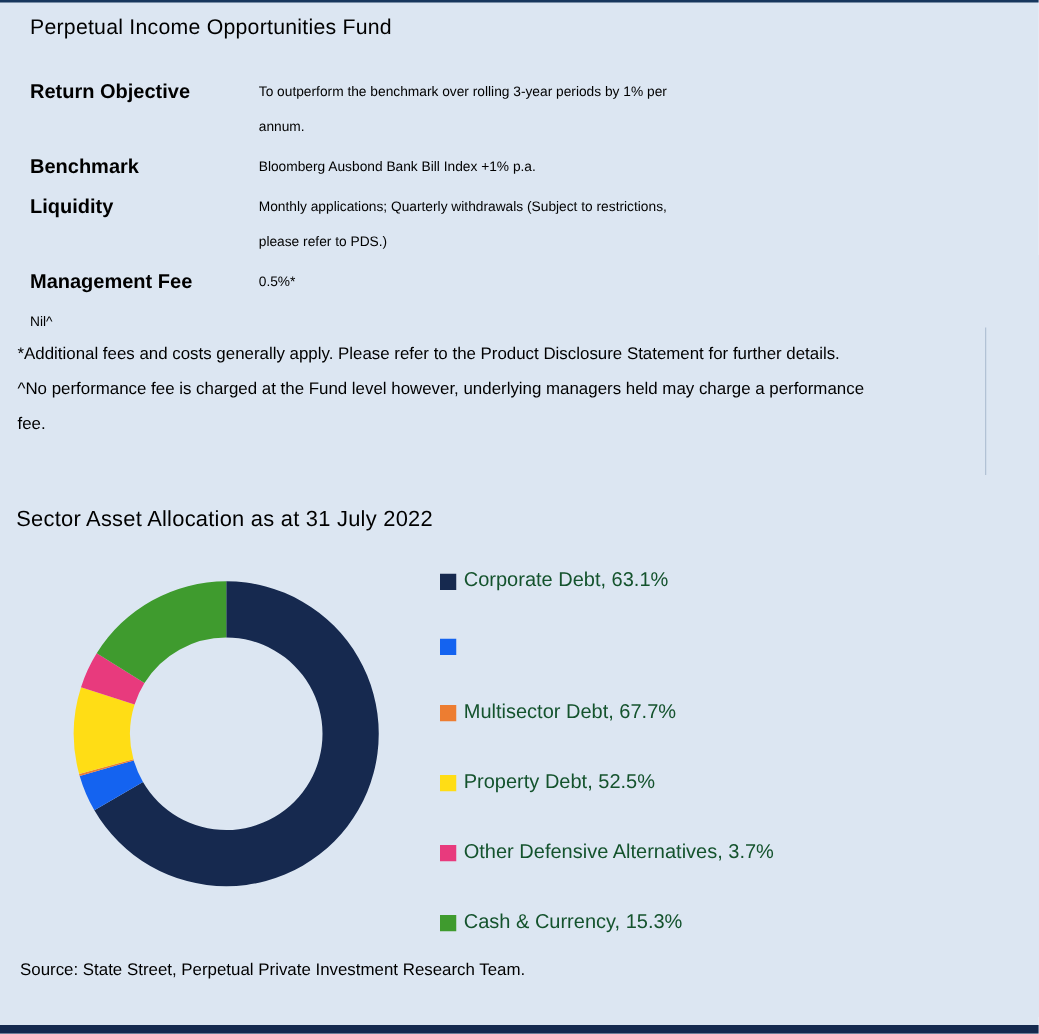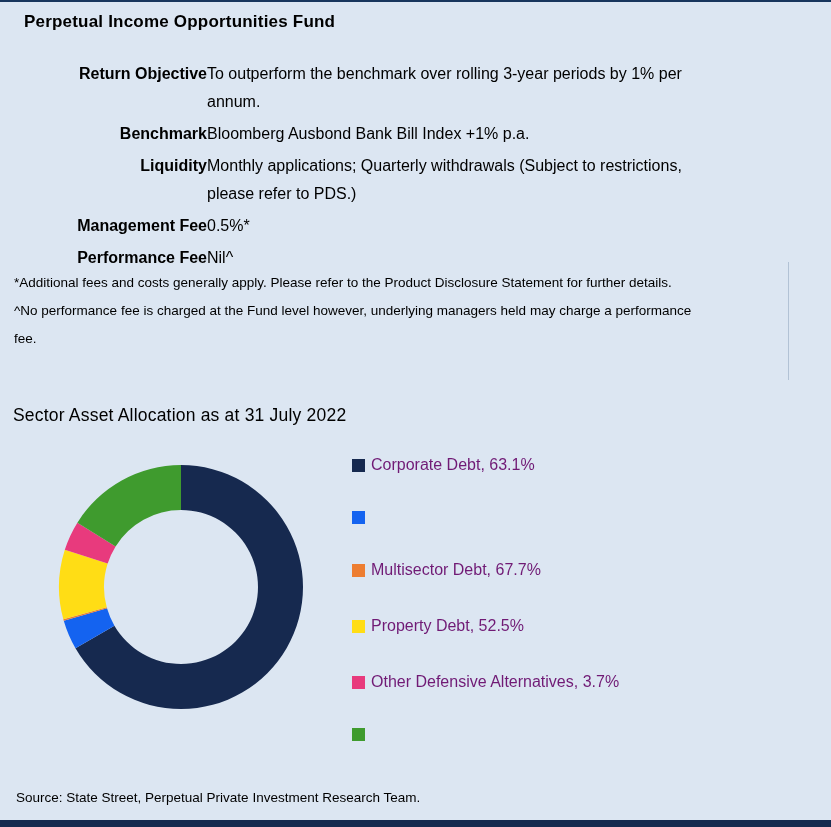--- a/index.html
+++ b/index.html
@@ -11,32 +11,32 @@
     overflow: hidden;
     font-family: "Liberation Sans", sans-serif;
     color: #000;
   }
   .top-rule {
     position: absolute; top: 0; left: 0; right: 0; height: 2px;
     background: #17365D;
   }
   .title {
     position: absolute; left: 24px; top: 12px;
-    font-size: 17px; font-weight: bold; letter-spacing: 0.2px;
+    font-size: 17px; font-weight: normal; letter-spacing: 0.2px;
   }
   .info-table {
     position: absolute; left: 24px; top: 60px; width: 780px;
   }
   .info-row { display: flex; margin-bottom: 4px; }
   .info-label {
     flex: none; width: 183px;
-    font-size: 16px; font-weight: bold; line-height: 28px; text-align: right;
+    font-size: 16px; font-weight: bold; line-height: 28px;
   }
   .info-value {
-    font-size: 16px; line-height: 28px; white-space: pre-line;
+    font-size: 11px; line-height: 28px; white-space: pre-line;
   }
   .footnotes {
     position: absolute; left: 14px; top: 272px; width: 780px;
     font-size: 13.5px;
   }
   .fn-line { line-height: 21px; margin-bottom: 7px; }
   .fn-rule {
     position: absolute; left: 788px; top: 262px; width: 1px; height: 118px;
     background: rgba(100, 125, 160, 0.35);
   }
@@ -44,28 +44,28 @@
     position: absolute; left: 13px; top: 405px;
     font-size: 17.5px; font-weight: normal; letter-spacing: 0.2px;
   }
   .donut-svg { position: absolute; left: 58px; top: 464px; }
   .legend {
     position: absolute; left: 352px; top: 455px;
     display: flex; flex-direction: column; gap: 36px;
   }
   .legend-item {
     display: flex; align-items: center;
-    font-size: 16px; color: #701a75; line-height: 20px;
+    font-size: 16px; color: #14532d; line-height: 20px;
   }
   .legend-swatch {
     flex: none; width: 13px; height: 13px; margin-right: 6px;
     display: inline-block;
   }
   .source {
-    position: absolute; left: 16px; top: 790px; font-size: 13.5px;
+    position: absolute; left: 16px; top: 768px; font-size: 13.5px;
   }
   .bottom-bar {
     position: absolute; left: 0; right: 0; bottom: 0; height: 7px;
     background: #152A4F;
   }
 </style>
 </head>
 <body>
 
 <div class="page">
@@ -87,21 +87,20 @@
       <div class="info-row">
         <div class="info-label">Liquidity</div>
         <div class="info-value">Monthly applications; Quarterly withdrawals (Subject to restrictions,
 please refer to PDS.)</div>
       </div>
       <div class="info-row">
         <div class="info-label">Management Fee</div>
         <div class="info-value">0.5%*</div>
       </div>
       <div class="info-row">
-        <div class="info-label">Performance Fee</div>
         <div class="info-value">Nil^</div>
       </div>
     </div>
 
   <div class="footnotes" id="footnotes">
       <div class="fn-line">*Additional fees and costs generally apply. Please refer to the Product Disclosure Statement for further details.</div>
       <div class="fn-line">^No performance fee is charged at the Fund level however, underlying managers held may charge a performance</div>
       <div class="fn-line">fee.</div>
     </div>
   <div class="fn-rule"></div>
@@ -132,20 +131,21 @@
       <div class="legend-item">
         <span class="legend-swatch" style="background: rgb(255, 221, 21);"></span>
         <span class="legend-label">Property Debt, 52.5%</span>
       </div>
       <div class="legend-item">
         <span class="legend-swatch" style="background: rgb(232, 58, 125);"></span>
         <span class="legend-label">Other Defensive Alternatives, 3.7%</span>
       </div>
       <div class="legend-item">
         <span class="legend-swatch" style="background: rgb(63, 155, 46);"></span>
+        <span class="legend-label">Cash &amp; Currency, 15.3%</span>
       </div>
     </div>
 
   <div class="source">Source: State Street, Perpetual Private Investment Research Team.</div>
 
   <div class="bottom-bar"></div>
 
 </div>
 
 </body></html>

